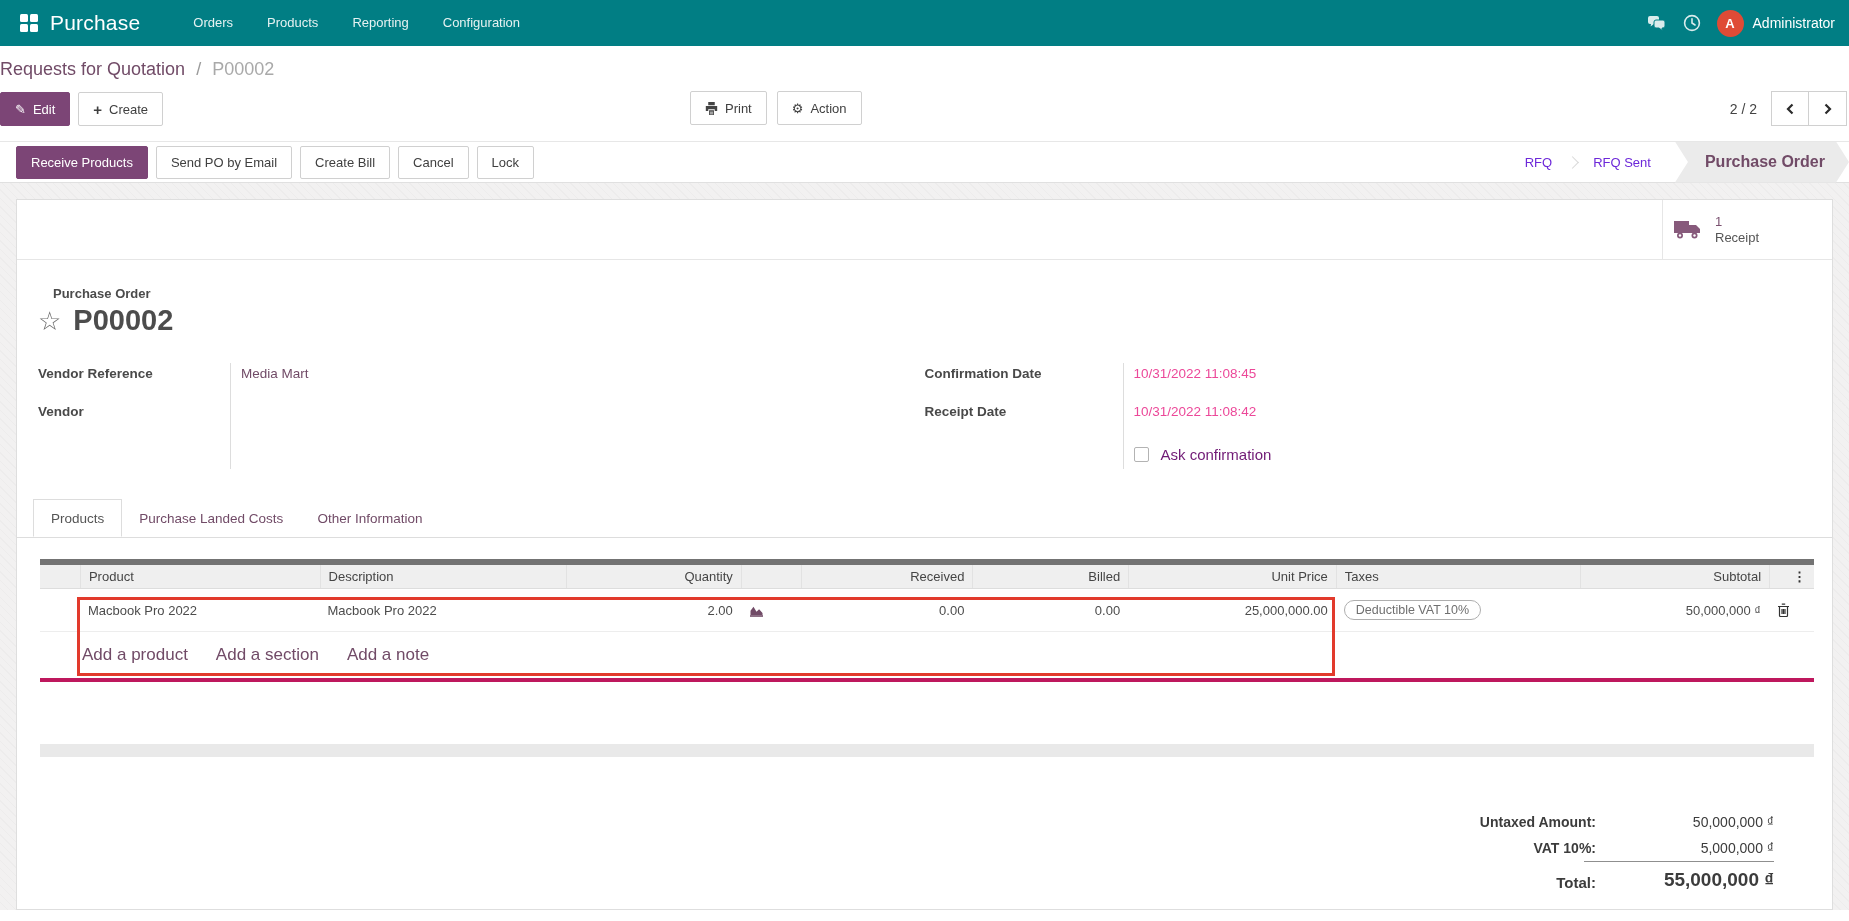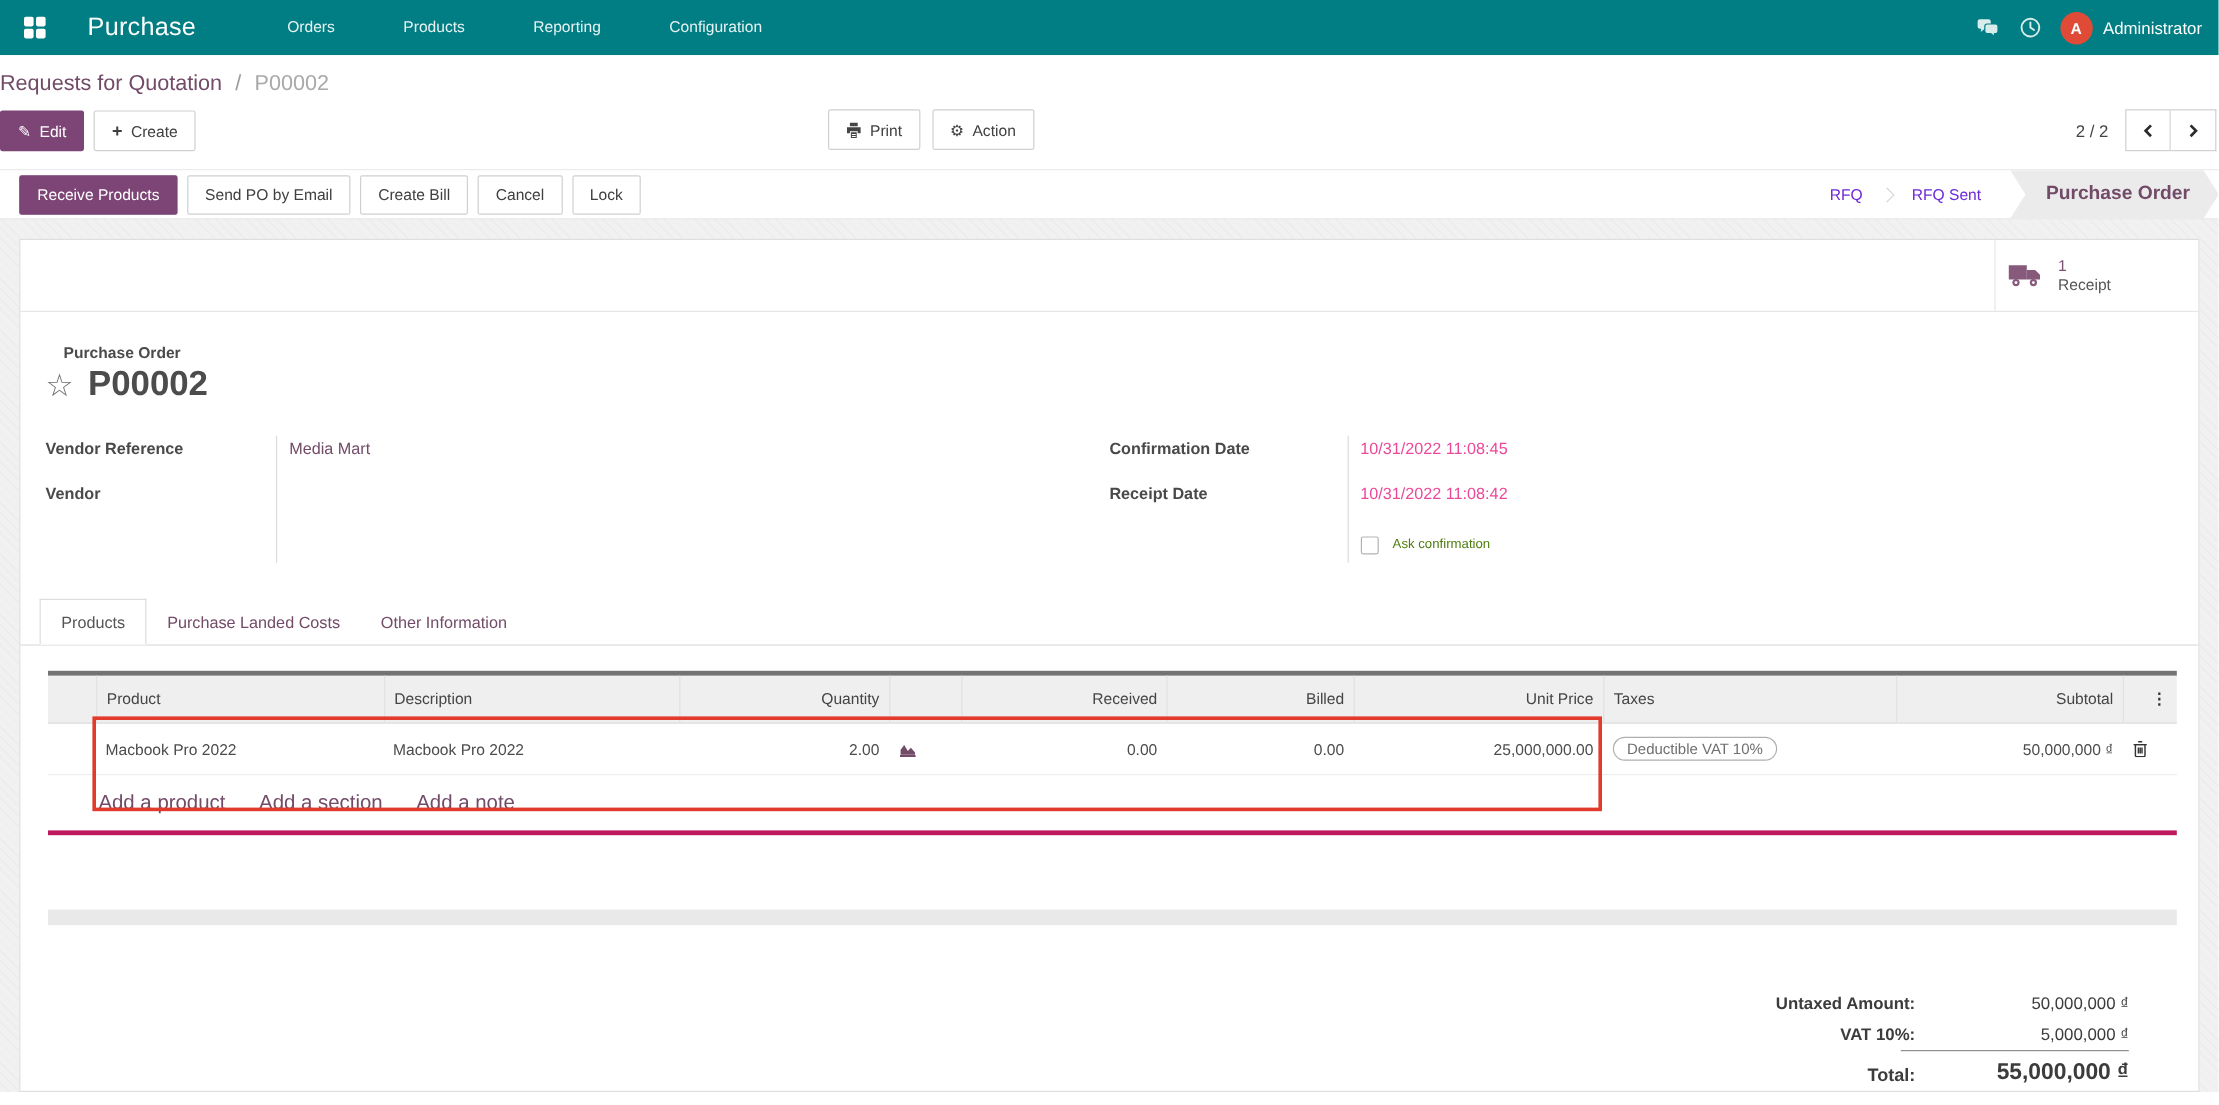--- a/index.html
+++ b/index.html
@@ -4,21 +4,21 @@
 <style>
   :root{
     --nav-bg:#017e84; --primary:#7c4576; --link:#714b67;
     --annotation:#e23a2c; --avatar-bg:#df4b36;
   }
   *{box-sizing:border-box; margin:0; padding:0;}
   body{font-family:"Liberation Sans", sans-serif; background:#fff;}
   .screen{position:relative; width:1849px; height:921px; overflow:hidden; background:#fff;}
 
   
-  .topnav{height:46px; background:var(--nav-bg); display:flex; align-items:center; padding:0 14px; color:#fff;gap:23px;}
+  .topnav{height:46px; background:var(--nav-bg); display:flex; align-items:center; padding:0 14px; color:#fff;}
   .apps-icon{display:grid; grid-template-columns:8px 8px; grid-template-rows:8px 8px; gap:2px; margin:0 12px 0 6px; cursor:pointer;}
   .apps-icon span{background:#fff; border-radius:1.5px;}
   .brand{font-size:21px; letter-spacing:.2px; margin-right:36px; cursor:pointer;}
   .navitem{font-size:13px; color:#e6f2f2; padding:0 17px; cursor:pointer; line-height:46px;}
   .nav-right{margin-left:auto; display:flex; align-items:center; gap:15px;}
   .nav-ico{width:20px; height:20px; display:flex; align-items:center; justify-content:center; cursor:pointer;}
   .avatar{width:27px; height:27px; border-radius:50%; background:var(--avatar-bg); color:#fff; font-size:13px; font-weight:700; display:flex; align-items:center; justify-content:center; cursor:pointer;}
   .username{font-size:14px; color:#fff; margin-left:-6px; cursor:pointer;}
 
   
@@ -70,31 +70,31 @@
   .fields{display:flex; padding:26px 21px 0;}
   .fgroup{width:50%; display:flex;}
   .flabels{width:192px;}
   .fgroup.right .flabels{width:198px;}
   .flabel{height:38px; font-size:13.5px; font-weight:600; color:#494949; display:flex; align-items:flex-start; padding-top:3px;}
   .fvalues{flex:1; border-left:1px solid #ddd; padding-left:10px;}
   .fvalue{height:38px; font-size:13.5px; color:#ec4899; display:flex; align-items:flex-start; padding-top:3px;}
   .fvalue.link{color:var(--link); cursor:pointer;}
   .chkrow{height:30px; display:flex; align-items:center; gap:12px;}
   .checkbox{width:15px; height:15px; border:1px solid #b3b3b3; border-radius:2px; background:#fff; cursor:pointer;}
-  .chklabel{font-size:11px; color:#4d7c0f;}
+  .chklabel{font-size:15px; color:#701a75;}
 
   
   .tabs{display:flex; margin-top:30px; padding:0 16px; border-bottom:1px solid #ddd;}
   .tab{font-size:13.5px; padding:0 17px; height:38px; display:flex; align-items:center; color:var(--link); cursor:pointer;}
   .tab.active{background:#fff; color:#555; border:1px solid #ddd; border-bottom:1px solid #fff; margin-bottom:-1px;}
 
   
   .tablewrap{margin:21px 18px 0 23px;}
   .trow{display:flex; align-items:center;}
-  .thead{background:#efefef; border-top:4px solid #737373; border-bottom:1px solid #ddd; height:44px; font-size:13px; color:#454545;}
+  .thead{background:#efefef; border-top:6px solid #737373; border-bottom:1px solid #ddd; height:30px; font-size:13px; color:#454545;}
   .th{height:100%; display:flex; align-items:center; padding:0 8px;}
   .th+.th{border-left:1px solid #e2e2e2;}
   .tdata{height:43px; border-bottom:1px solid #ededed; font-size:13px; color:#4c4c4c; cursor:pointer;}
   .td{padding:0 8px; display:flex; align-items:center;}
   .num{justify-content:flex-end; text-align:right;}
   .c-handle{width:40px;}
   .c-product{width:240px;}
   .c-desc{width:247px;}
   .c-qty{width:175px;}
   .c-icon{width:60px;}

